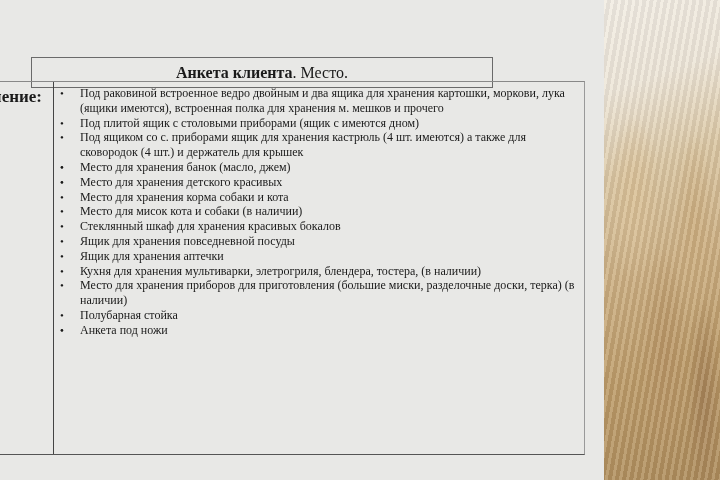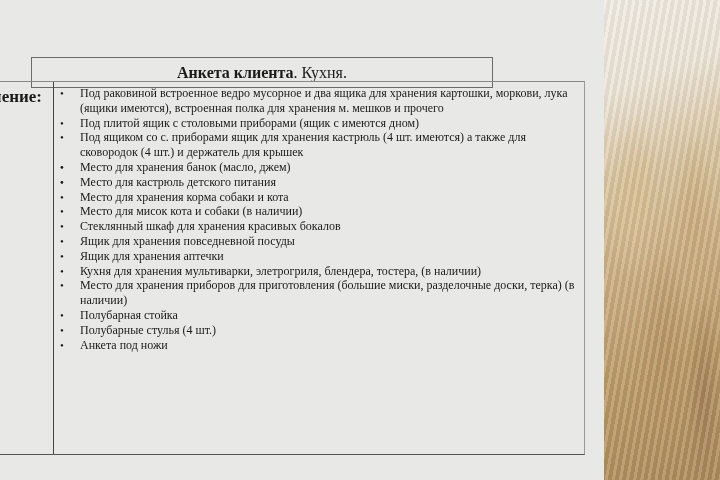--- a/index.html
+++ b/index.html
@@ -53,41 +53,41 @@
   .photo::before {
     content:""; position:absolute; inset:0;
     background: repeating-linear-gradient(100deg, rgba(255,240,210,0.18) 0 3px, rgba(120,90,50,0.10) 3px 7px);
   }
 </style>
 </head>
 <body>
 
 <div class="title-box">
   <b>Анкета клиента</b>
-    <span>. Кухня.</span>
+    <span>. Место.</span>
 </div>
 
 <div class="table">
   <div class="label-cell">
     <span class="label-text">нение:</span>
   </div>
   <ul class="list">
-    <li><span class="bullet">•</span><span>Под раковиной встроенное ведро мусорное и два ящика для хранения картошки, моркови, лука (ящики имеются), встроенная полка для хранения м. мешков и прочего</span></li>
+    <li><span class="bullet">•</span><span>Под раковиной встроенное ведро двойным и два ящика для хранения картошки, моркови, лука (ящики имеются), встроенная полка для хранения м. мешков и прочего</span></li>
     <li><span class="bullet">•</span><span>Под плитой ящик с столовыми приборами (ящик с имеются дном)</span></li>
     <li><span class="bullet">•</span><span>Под ящиком со с. приборами ящик для хранения кастрюль (4 шт. имеются) а также для сковородок (4 шт.) и держатель для крышек</span></li>
     <li><span class="bullet">•</span></li>
     <li><span class="bullet">•</span><span>Место для хранения банок (масло, джем)</span></li>
     <li><span class="bullet">•</span></li>
-    <li><span class="bullet">•</span><span>Место для кастрюль детского питания</span></li>
+    <li><span class="bullet">•</span><span>Место для хранения детского красивых</span></li>
     <li><span class="bullet">•</span><span>Место для хранения корма собаки и кота</span></li>
     <li><span class="bullet">•</span><span>Место для мисок кота и собаки (в наличии)</span></li>
     <li><span class="bullet">•</span><span>Стеклянный шкаф для хранения красивых бокалов</span></li>
     <li><span class="bullet">•</span><span>Ящик для хранения повседневной посуды</span></li>
     <li><span class="bullet">•</span><span>Ящик для хранения аптечки</span></li>
     <li><span class="bullet">•</span><span>Кухня для хранения мультиварки, элетрогриля, блендера, тостера, (в наличии)</span></li>
     <li><span class="bullet">•</span><span>Место для хранения приборов для приготовления (большие миски, разделочные доски, терка) (в наличии)</span></li>
     <li><span class="bullet">•</span><span>Полубарная стойка</span></li>
-    <li><span class="bullet">•</span><span>Полубарные стулья (4 шт.)</span></li>
+    <li><span class="bullet">•</span></li>
     <li><span class="bullet">•</span><span>Анкета под ножи</span></li>
   </ul>
 </div>
 
 <div class="photo"></div>
 
 </body></html>

